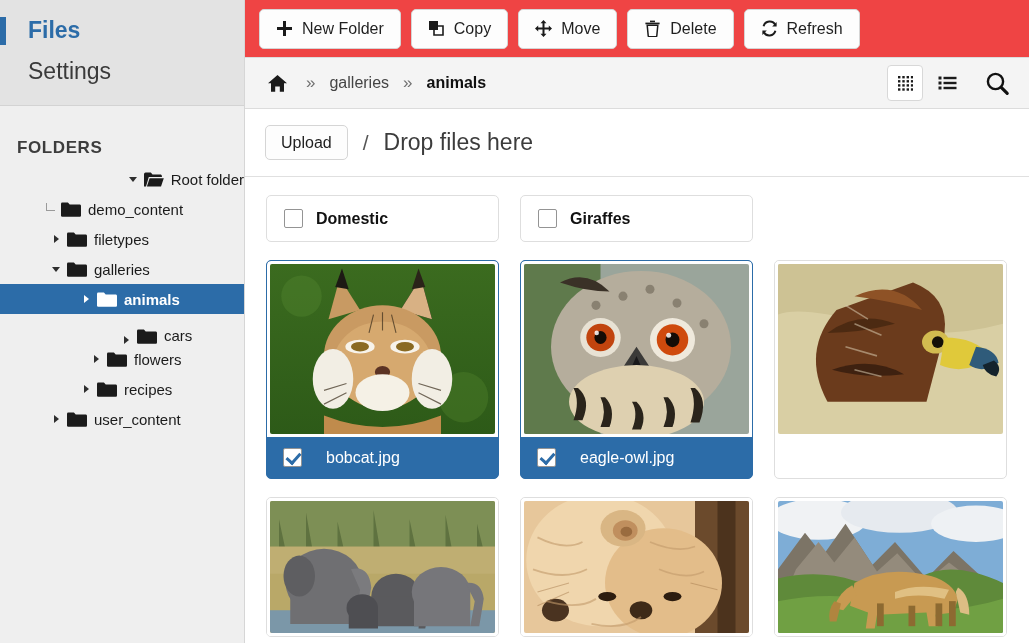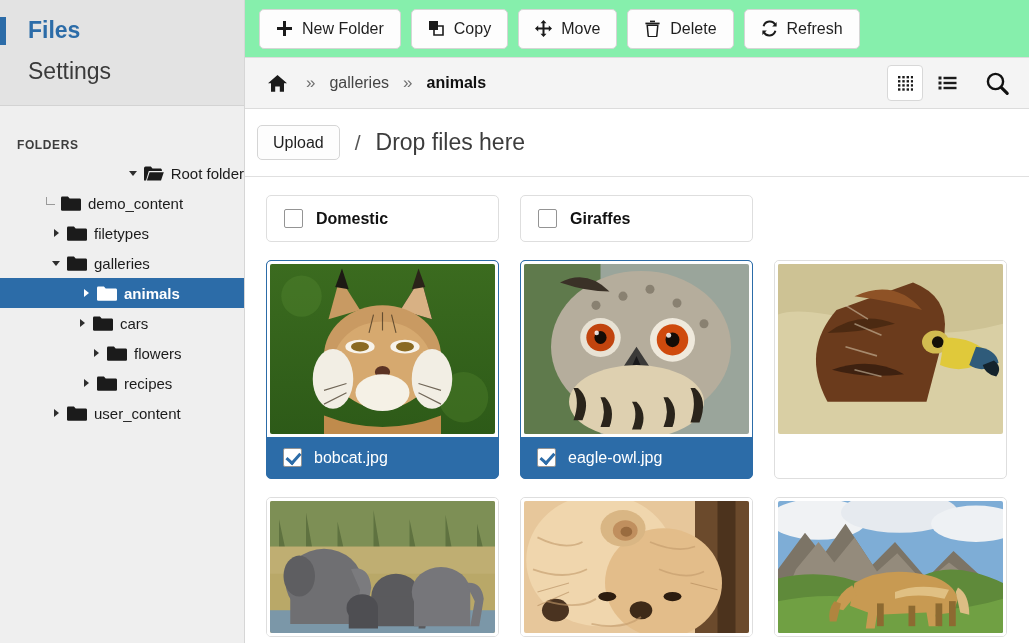--- a/index.html
+++ b/index.html
@@ -37,21 +37,21 @@
     cursor: pointer;
   }
   .sb-nav-item.active { color: #2c6ca8; font-weight: bold; }
   .sb-accent {
     position: absolute;
     left: 0; top: 7px;
     width: 6px; height: 28px;
     background: #2c6ca8;
   }
   .sb-folders-title {
-    font-size: 12px;
+    font-size: 17px;
     font-weight: bold;
     letter-spacing: 0.6px;
     color: #3d3d3d;
     padding: 32px 0 6px 17px;
   }
   .tree { list-style: none; margin: 0; padding: 0; }
   .tree-row {
     display: flex;
     align-items: center;
     height: 30px;
@@ -89,21 +89,21 @@
     width: 22px; flex: 0 0 22px;
     display: flex; align-items: center; justify-content: center;
     margin-right: 6px;
   }
   .fld svg { display: block; }
 
   
   #main { flex: 1 1 auto; height: 643px; display: flex; flex-direction: column; min-width: 0; }
 
   .toolbar {
-    background: #86efac;
+    background: #ef4444;
     border-bottom: 1px solid #dcdcdc;
     height: 58px;
     display: flex;
     align-items: center;
     padding-left: 14px;
     gap: 10px;
   }
   .tbtn {
     background: #fdfdfd;
     border: 1px solid #d5d5d5;
@@ -148,21 +148,21 @@
     display: flex; align-items: center; justify-content: center;
     cursor: pointer; margin-left: 6px;
   }
 
   .uploadbar {
     background: #ffffff;
     border-bottom: 1px solid #e0e0e0;
     height: 68px;
     display: flex;
     align-items: center;
-    padding-left: 12px;
+    padding-left: 20px;
     gap: 0;
   }
   .upbtn {
     background: #fdfdfd;
     border: 1px solid #d5d5d5;
     border-radius: 5px;
     height: 35px;
     padding: 0 15px;
     font-size: 16px;
     color: #1f1f1f;
@@ -233,21 +233,21 @@
   .filecard.selected .thumbwrap { background: #ffffff; }
   .thumb {
     width: 100%; height: 170px;
     border-radius: 2px;
     overflow: hidden;
     position: relative;
   }
   .filecard.row2 .thumb { height: 132px; }
   .caption {
     display: flex; align-items: center;
-    gap: 12px;
+    gap: 24px;
     padding: 11px 0 11px 16px;
     font-size: 16px;
     color: #1a1a1a;
   }
   .filecard.selected .caption { color: #ffffff; }
   .cap-text { white-space: nowrap; overflow: hidden; text-overflow: ellipsis; }
 
   svg.sc { display: block; width: 100%; height: 100%; }
 </style>
 </head>
@@ -318,21 +318,21 @@
           <span class="tw">
             <span class="arrow-r"></span>
           </span>
           <span class="fld">
             <svg width="20" height="15" viewBox="0 0 20 15">
               <path d="M0 1.9A1.3 1.3 0 0 1 1.3.6h5.6l1.8 1.9h9.9c.8 0 1.4.6 1.4 1.4v9.5c0 .8-.6 1.4-1.4 1.4H1.3A1.3 1.3 0 0 1 0 13.4z" fill="#ffffff"></path>
             </svg>
           </span>
           <span>animals</span>
         </li>
-        <li class="tree-row" style="padding-left: 72px;">
+        <li class="tree-row" style="padding-left: 116px; align-items: flex-end;">
           <span class="tw">
             <span class="arrow-r"></span>
           </span>
           <span class="fld">
             <svg width="20" height="15" viewBox="0 0 20 15">
               <path d="M0 1.9A1.3 1.3 0 0 1 1.3.6h5.6l1.8 1.9h9.9c.8 0 1.4.6 1.4 1.4v9.5c0 .8-.6 1.4-1.4 1.4H1.3A1.3 1.3 0 0 1 0 13.4z" fill="#1b1b1b"></path>
             </svg>
           </span>
           <span>cars</span>
         </li>

